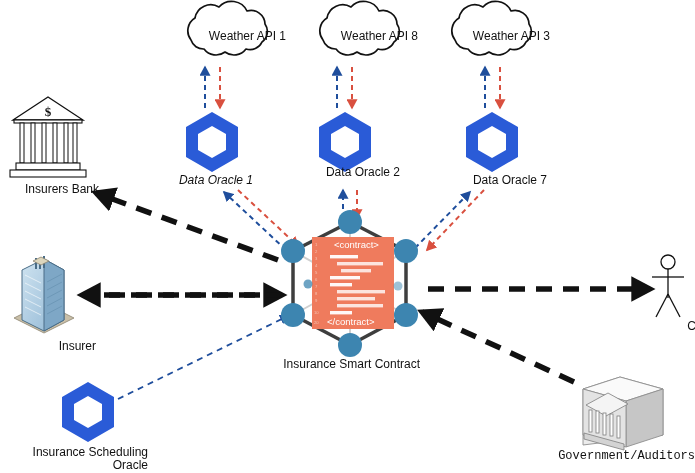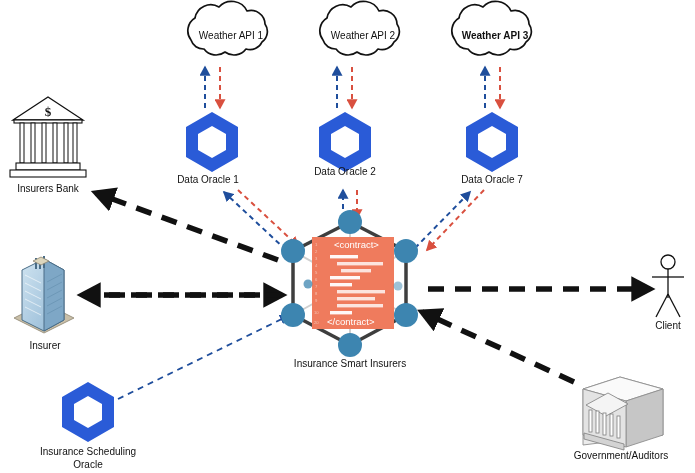--- a/index.html
+++ b/index.html
@@ -1,21 +1,21 @@
 <!DOCTYPE html>
 <html><head>
 <meta charset="utf-8">
 <title>Insurance Smart Contract Architecture</title>
 <style>
   html,body{margin:0;padding:0;background:#ffffff;}
   body{width:695px;height:473px;position:relative;overflow:hidden;
        font-family:"Liberation Sans","DejaVu Sans",sans-serif;}
   #canvas{position:absolute;inset:0;width:695px;height:473px;}
-  .lbl{position:absolute;text-align:center;color:#111;
-       font-size:10px;line-height:12.5px;white-space:pre-line;
+  .lbl{position:absolute;text-align:right;color:#111;
+       font-size:12px;line-height:12.5px;white-space:pre-line;
        font-family:"Liberation Sans","DejaVu Sans",sans-serif;}
   svg{display:block;overflow:visible;}
 </style>
 </head>
 <body>
 
 <svg id="canvas" viewBox="0 0 695 473">
   <defs>
     <marker id="ah-blue" markerWidth="5.5" markerHeight="5.5" refX="4.4" refY="2.75" orient="auto">
       <path d="M0,0 L5.2,2.75 L0,5.5 Z" fill="#1f4e9c"></path>
@@ -207,28 +207,28 @@
         <rect x="603" y="413" width="3" height="22"></rect>
         <rect x="610" y="414" width="3" height="22"></rect>
         <rect x="617" y="416" width="3" height="22"></rect>
       </g>
       <path d="M584,433 L624,444 L624,450 L584,439 Z" fill="#d3d3d3" stroke="#7d7d7d" stroke-width="0.8"></path>
     </g>
   </g>
 </svg>
 
 <div class="lbl" style="left:176px;top:30px;width:110px;">Weather API 1</div>
-<div class="lbl" style="left:308px;top:30px;width:110px;">Weather API 2</div>
-<div class="lbl" style="left:440px;top:30px;width:110px;font-weight:bold;">Weather API 3</div>
-
-<div class="lbl" style="left:153px;top:174px;width:110px;">Data Oracle 1</div>
+<div class="lbl" style="left:308px;top:30px;width:110px;">Weather API 8</div>
+<div class="lbl" style="left:440px;top:30px;width:110px;">Weather API 3</div>
+
+<div class="lbl" style="left:143px;top:174px;width:110px;font-style:italic;">Data Oracle 1</div>
 <div class="lbl" style="left:290px;top:166px;width:110px;">Data Oracle 2</div>
 <div class="lbl" style="left:437px;top:174px;width:110px;">Data Oracle 7</div>
 
 <div class="lbl" style="left:28px;top:446px;width:120px;">Insurance Scheduling
 Oracle</div>
 
-<div class="lbl" style="left:280px;top:358px;width:140px;">Insurance Smart Insurers</div>
+<div class="lbl" style="left:280px;top:358px;width:140px;">Insurance Smart Contract</div>
 
 <div class="lbl" style="left:-3px;top:183px;width:102px;">Insurers Bank</div>
 <div class="lbl" style="left:-6px;top:340px;width:102px;">Insurer</div>
 <div class="lbl" style="left:618px;top:320px;width:100px;">Client</div>
-<div class="lbl" style="left:547px;top:450px;width:148px;">Government/Auditors</div>
+<div class="lbl" style="left:547px;top:450px;width:148px;font-family:Liberation Mono, monospace;">Government/Auditors</div>
 
 </body></html>

